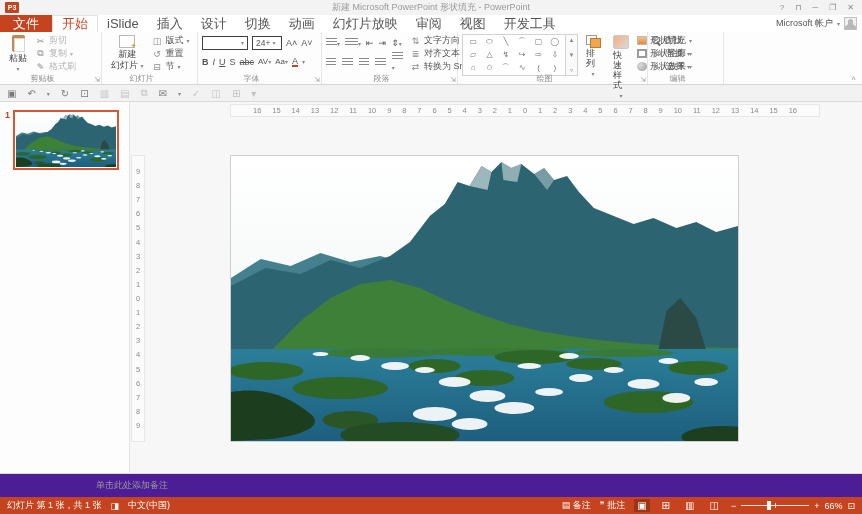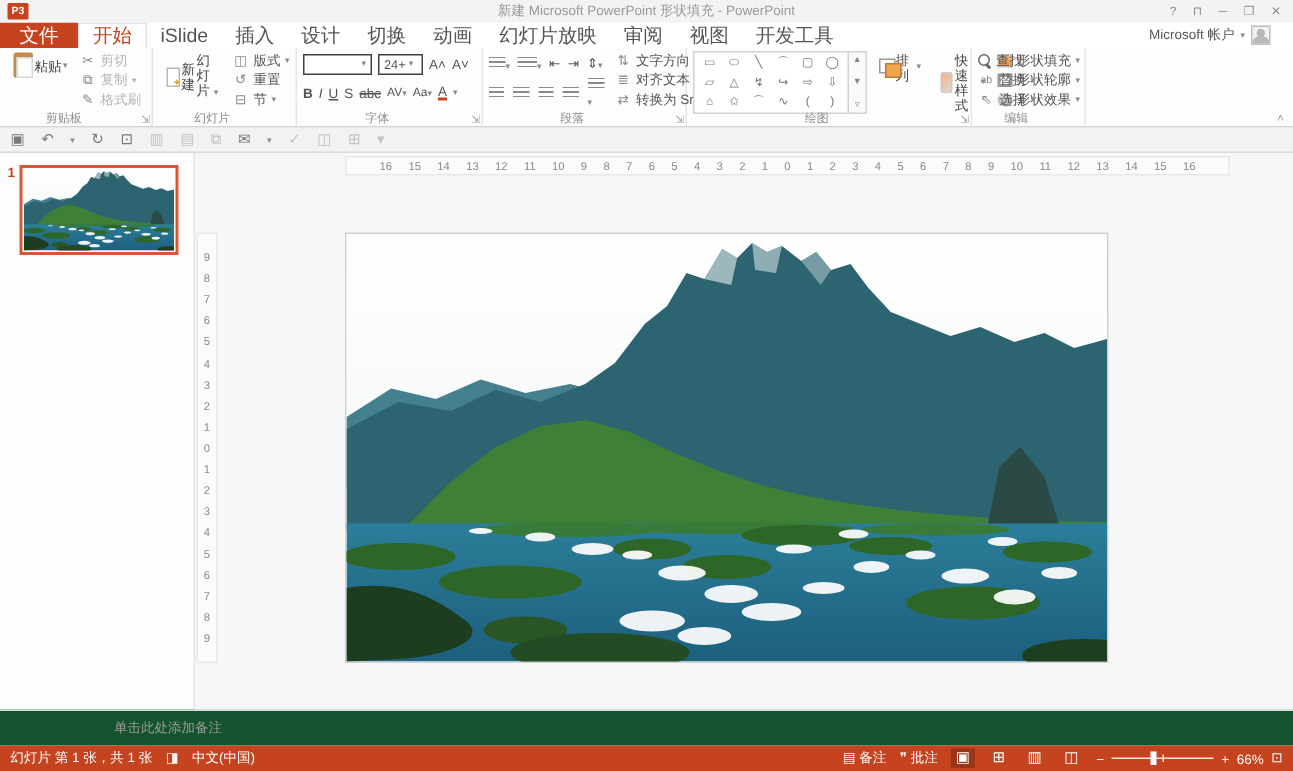--- a/index.html
+++ b/index.html
@@ -11,29 +11,29 @@
 .logo{width:14px;height:11px;background:#c5441f;color:#fff;font-size:7px;font-weight:bold;display:flex;align-items:center;justify-content:center;border-radius:1px;z-index:2;}
 .title{position:absolute;left:0;right:0;text-align:center;color:#9a9a9a;font-size:9px;}
 .winbtns{margin-left:auto;display:flex;gap:11px;color:#8a8a8a;font-size:8px;z-index:2;padding-right:3px;}
 .winbtns span{cursor:default;}
 
 
 .tabrow{height:17px;background:#fff;display:flex;align-items:stretch;flex:0 0 auto;}
 .tab{padding:0 9px;display:flex;align-items:center;font-size:13px;color:#555;}
 .tab.file{background:#c5441f;color:#fff;padding:0 13px;}
 .tab.selected{color:#c5441f;background:#fff;border:1px solid #e2e2e2;border-bottom:none;}
-.account{margin-left:auto;display:flex;align-items:center;gap:4px;color:#555;padding-right:15px;font-size:9px;}
+.account{margin-left:auto;display:flex;align-items:center;gap:4px;color:#555;padding-right:5px;font-size:9px;}
 .avatar{width:13px;height:13px;border:1px solid #c0c0c0;background:radial-gradient(circle at 50% 36%,#b9b9b9 2.5px,transparent 3px),radial-gradient(circle at 50% 110%,#b9b9b9 6px,transparent 6.5px),#f1f1f1;}
 
 
 .ribbon{height:53px;background:#fdfdfd;border-bottom:1px solid #d5d5d5;display:flex;flex:0 0 auto;position:relative;}
 .group{position:relative;border-right:1px solid #e6e6e6;padding:2px 4px 11px 4px;display:flex;align-items:flex-start;gap:3px;}
 .g-label{position:absolute;bottom:0;left:0;right:16px;text-align:center;font-size:8px;color:#8f8f8f;}
 .launcher{position:absolute;right:1px;bottom:0;font-size:7px;color:#a0a0a0;}
-.bigbtn{display:flex;align-items:center;padding:1px 5px;gap:1px;font-size:9px;color:#444;line-height:10px;}
+.bigbtn{display:flex;flex-direction:column;align-items:center;padding:1px 5px;gap:1px;font-size:9px;color:#444;line-height:10px;}
 .smallcol{display:flex;flex-direction:column;justify-content:flex-start;}
 .smallbtn{display:flex;align-items:center;gap:3px;height:13px;font-size:9px;color:#555;white-space:nowrap;}
 .si{font-size:9px;color:#8a8a8a;width:11px;text-align:center;}
 .caret{font-size:6px;color:#8a8a8a;}
 .dim{color:#b5b5b5;}
 
 .clip-icon{width:13px;height:17px;background:#c28a4d;border-radius:2px;position:relative;}
 .clip-icon::after{content:"";position:absolute;left:2px;top:3px;width:9px;height:12px;background:#fff;border:1px solid #d7d7d7;}
 
 .newslide-icon{width:16px;height:13px;background:#fff;border:1px solid #b8b8b8;position:relative;}
@@ -78,21 +78,21 @@
 .thumb{width:106px;height:60px;border:2px solid #d85634;background:#fff;padding:1px;cursor:pointer;}
 .thumb svg{width:100%;height:100%;display:block;}
 
 .editor{flex:1;position:relative;background:#f7f7f7;min-width:0;}
 .hruler{position:absolute;top:2px;left:100px;width:590px;height:13px;background:#fbfbfb;border:1px solid #e7e7e7;display:flex;align-items:center;justify-content:space-between;padding:0 22px;color:#8a8a8a;font-size:7.5px;}
 .vruler{position:absolute;top:53px;left:1px;width:14px;height:287px;background:#fbfbfb;border:1px solid #e7e7e7;display:flex;flex-direction:column;align-items:center;justify-content:space-between;padding:11px 0;color:#8a8a8a;font-size:7.5px;}
 .slide{position:absolute;top:53px;left:100px;width:509px;height:287px;background:#fff;border:1px solid #cfcfcf;}
 .slide svg{width:100%;height:100%;display:block;}
 
 
-.notes{height:24px;background:#14532d;border-top:1px solid #dcdcdc;display:flex;align-items:center;padding-left:76px;color:#9b9b9b;font-size:9px;flex:0 0 auto;}
+.notes{height:24px;background:#4c1d95;border-top:1px solid #dcdcdc;display:flex;align-items:center;padding-left:96px;color:#9b9b9b;font-size:9px;flex:0 0 auto;}
 
 
 .statusbar{height:17px;background:#c5441f;color:#fff;display:flex;align-items:center;font-size:9px;padding:0 7px;gap:9px;flex:0 0 auto;}
 .sb-icon{font-size:9px;opacity:.95;}
 .sb-right{margin-left:auto;display:flex;align-items:center;gap:9px;}
 .viewbtn{font-size:10px;padding:1px 3px;}
 .viewbtn.sel{background:rgba(0,0,0,.22);}
 .zoomwrap{display:flex;align-items:center;gap:5px;}
 .ztrack{width:68px;height:1px;background:rgba(255,255,255,.85);position:relative;}
 .ztrack::after{content:"";position:absolute;left:50%;top:-2px;width:1px;height:5px;background:rgba(255,255,255,.85);}

